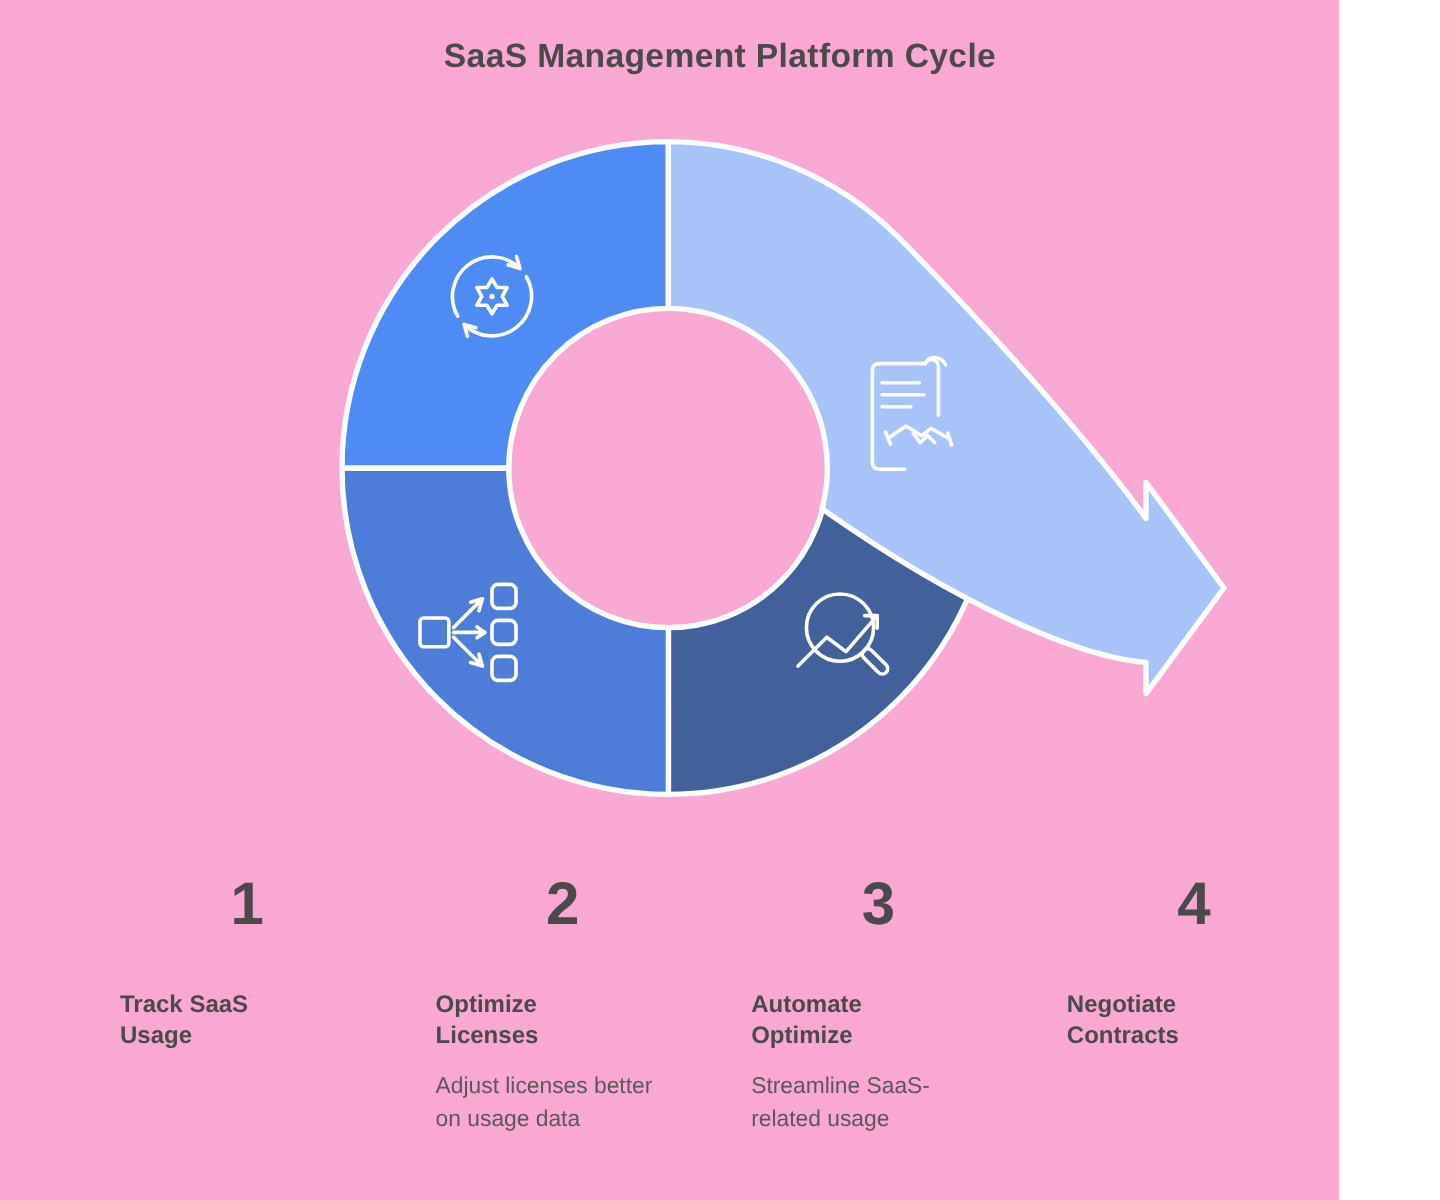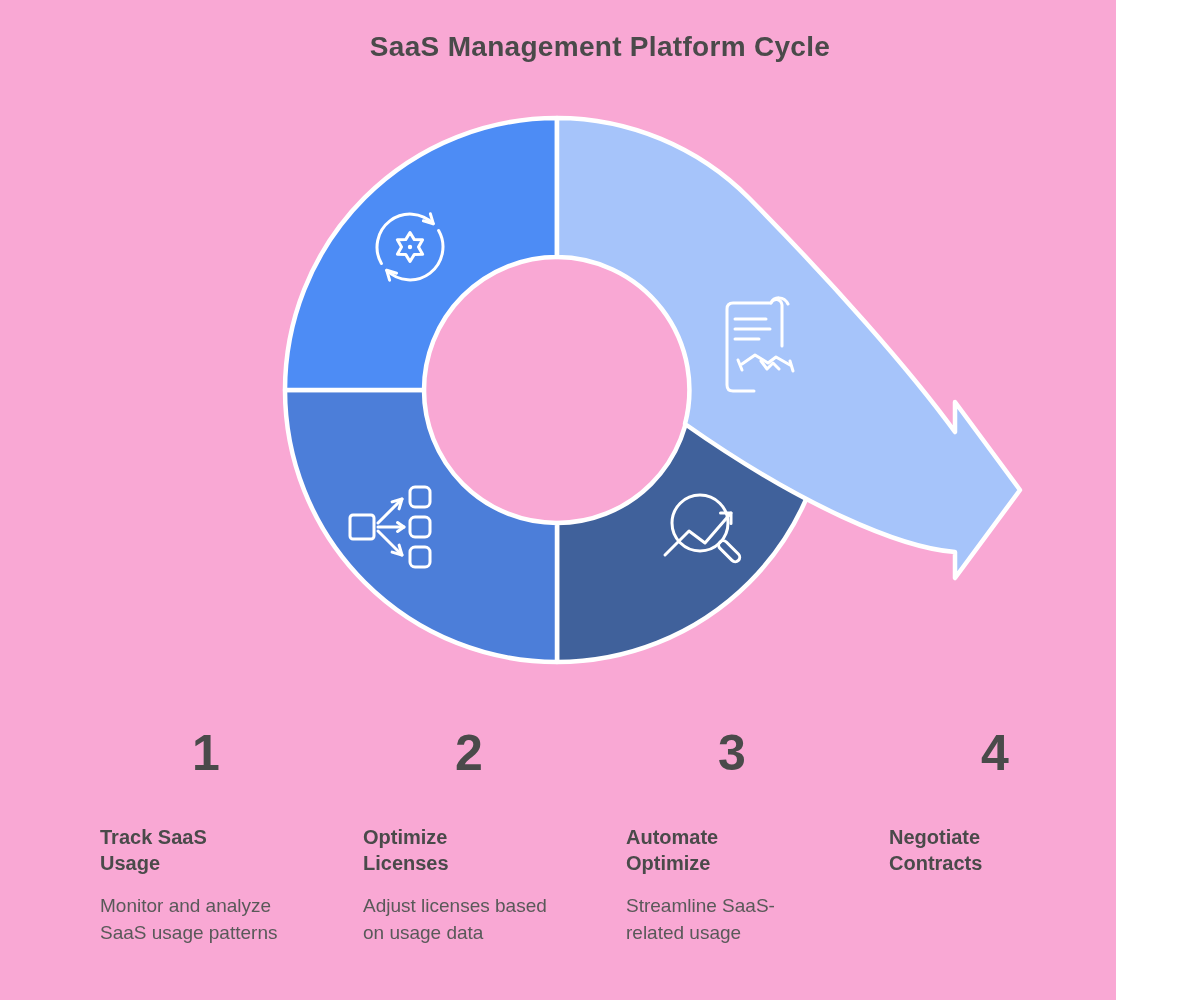--- a/index.html
+++ b/index.html
@@ -80,28 +80,27 @@
       <rect x="10.5" y="9" width="9" height="26" rx="4.5" transform="rotate(-45 15 9)"></rect>
     </g>
   </svg>
 
   <div class="steps">
 
     <div class="step">
       <div class="step-number">1</div>
       <div class="step-title">Track SaaS
 Usage</div>
-      <div class="step-desc">Monitor and analyze SaaS usage patterns</div>
     </div>
 
     <div class="step">
       <div class="step-number">2</div>
       <div class="step-title">Optimize
 Licenses</div>
-      <div class="step-desc">Adjust licenses based on usage data</div>
+      <div class="step-desc">Adjust licenses better on usage data</div>
     </div>
 
     <div class="step">
       <div class="step-number">3</div>
       <div class="step-title">Automate
 Optimize</div>
       <div class="step-desc">Streamline SaaS-related usage</div>
     </div>
 
     <div class="step">

